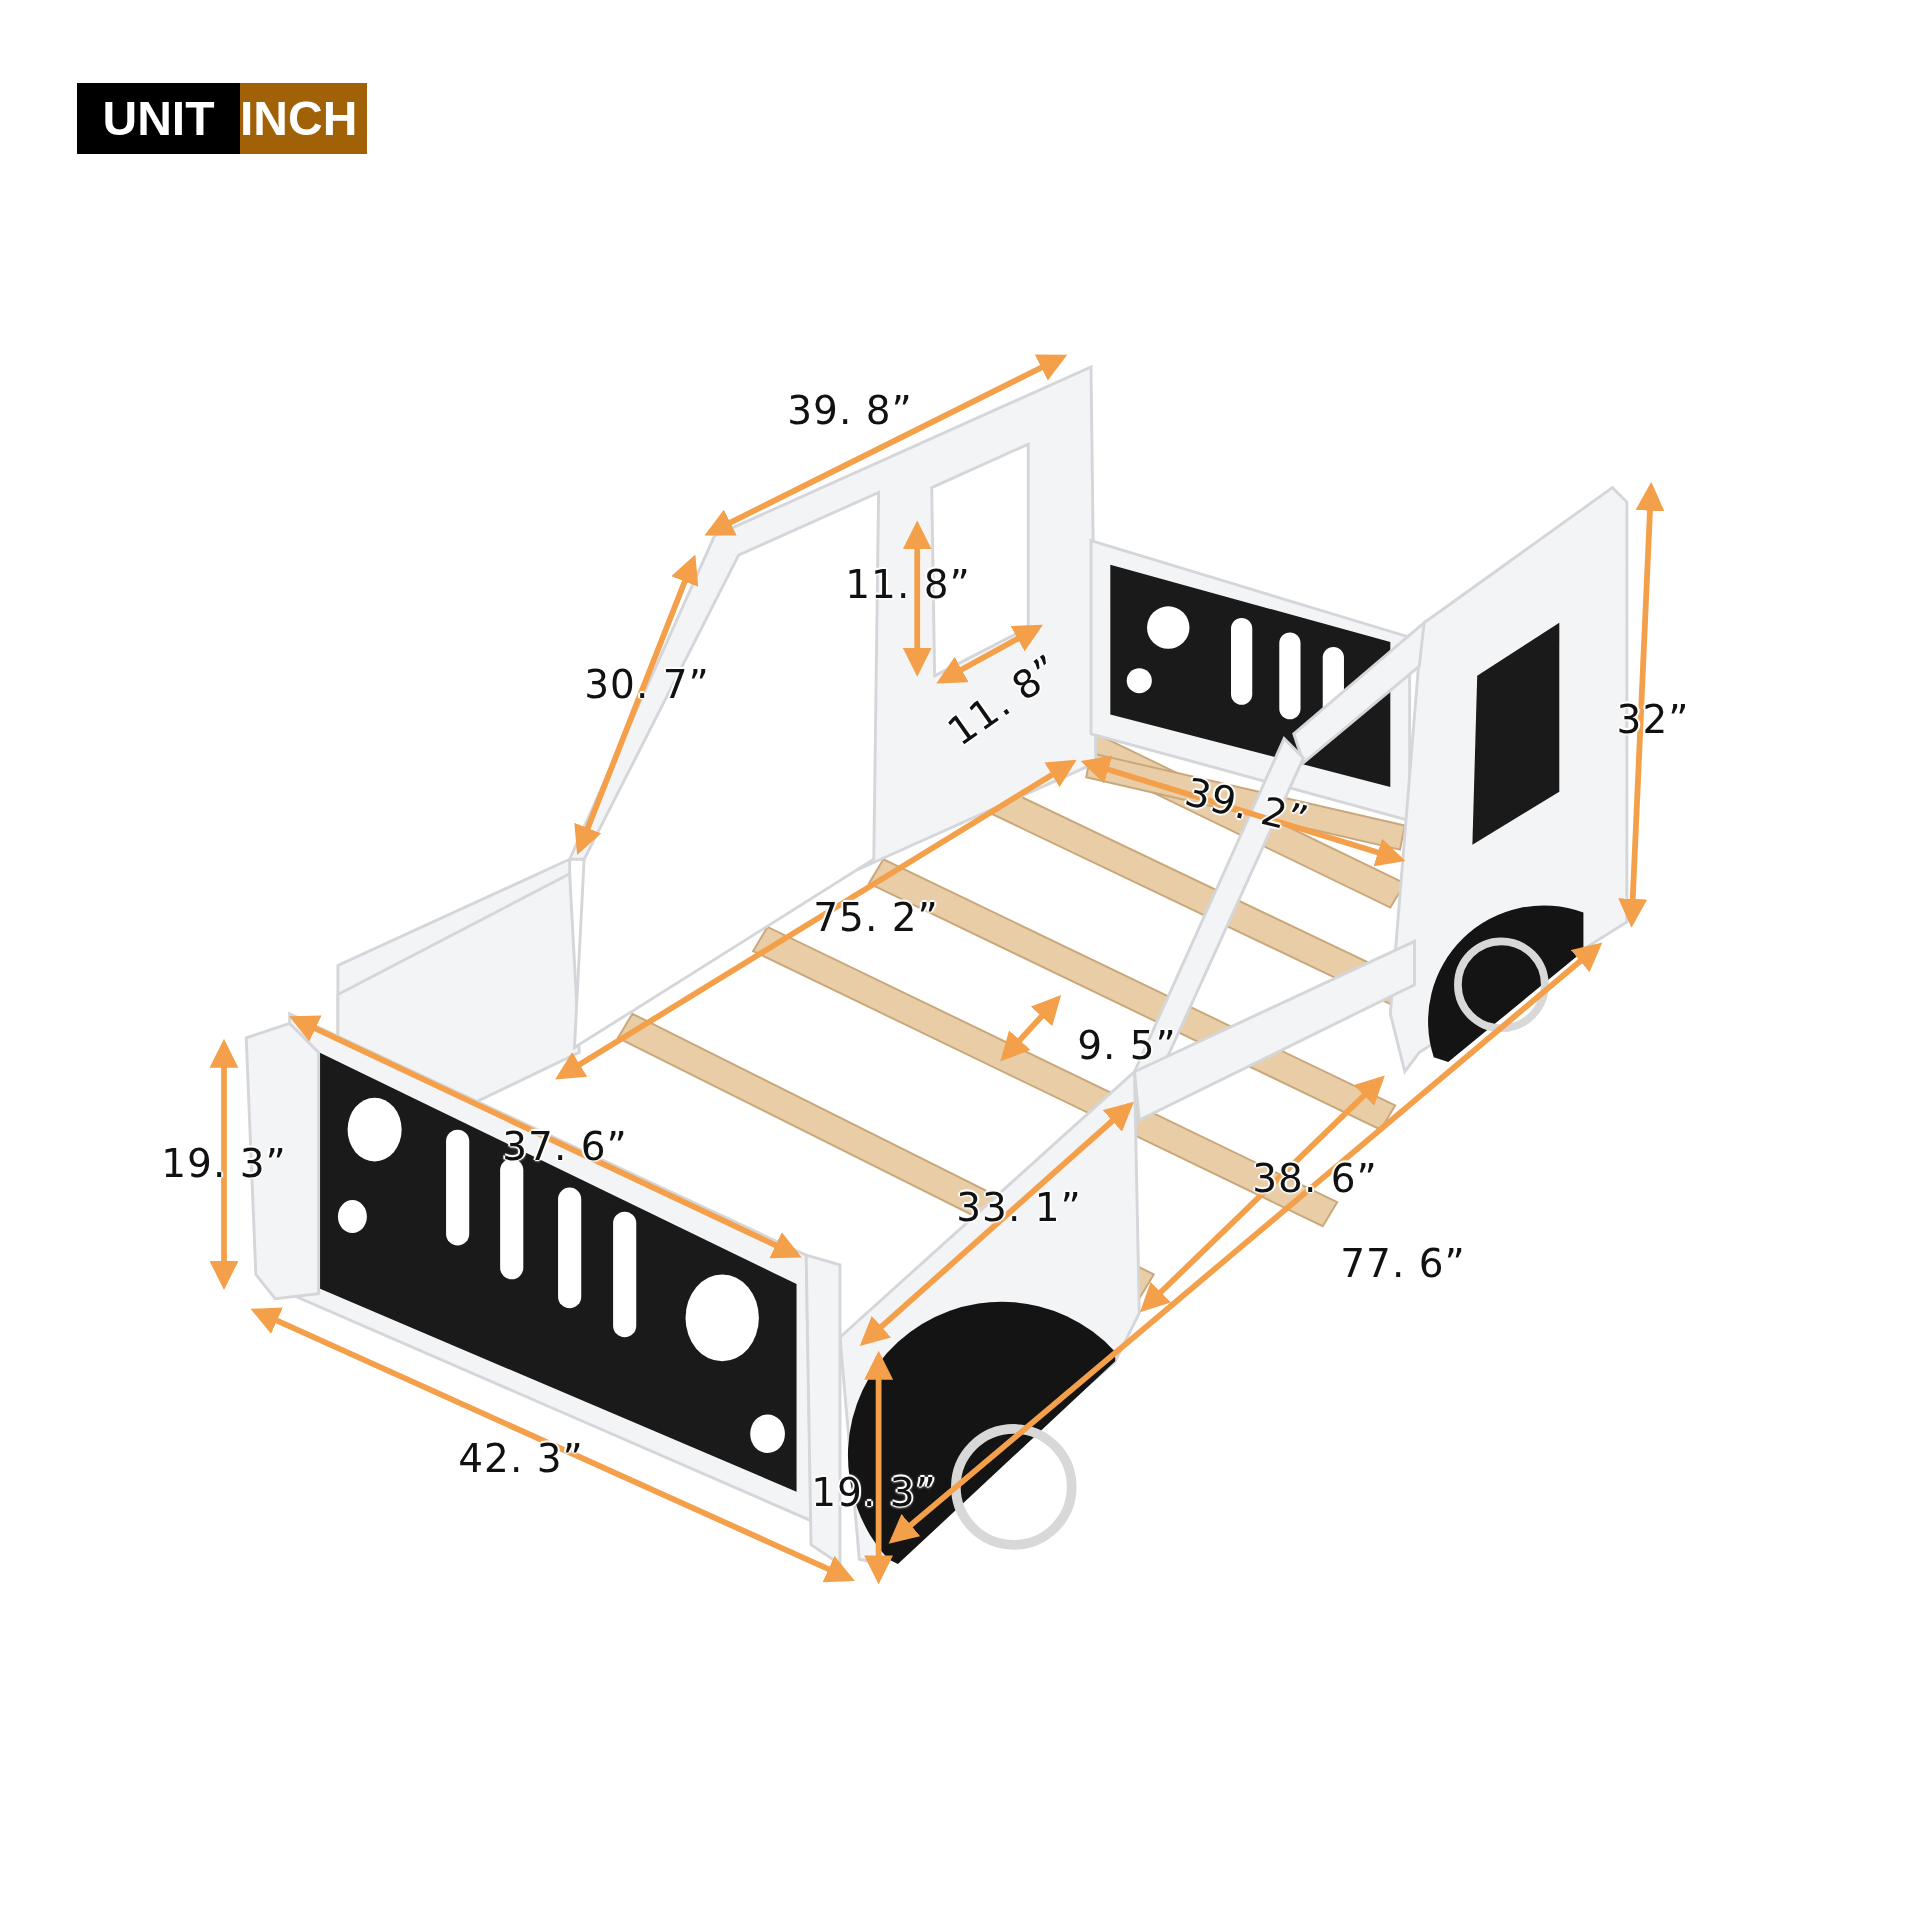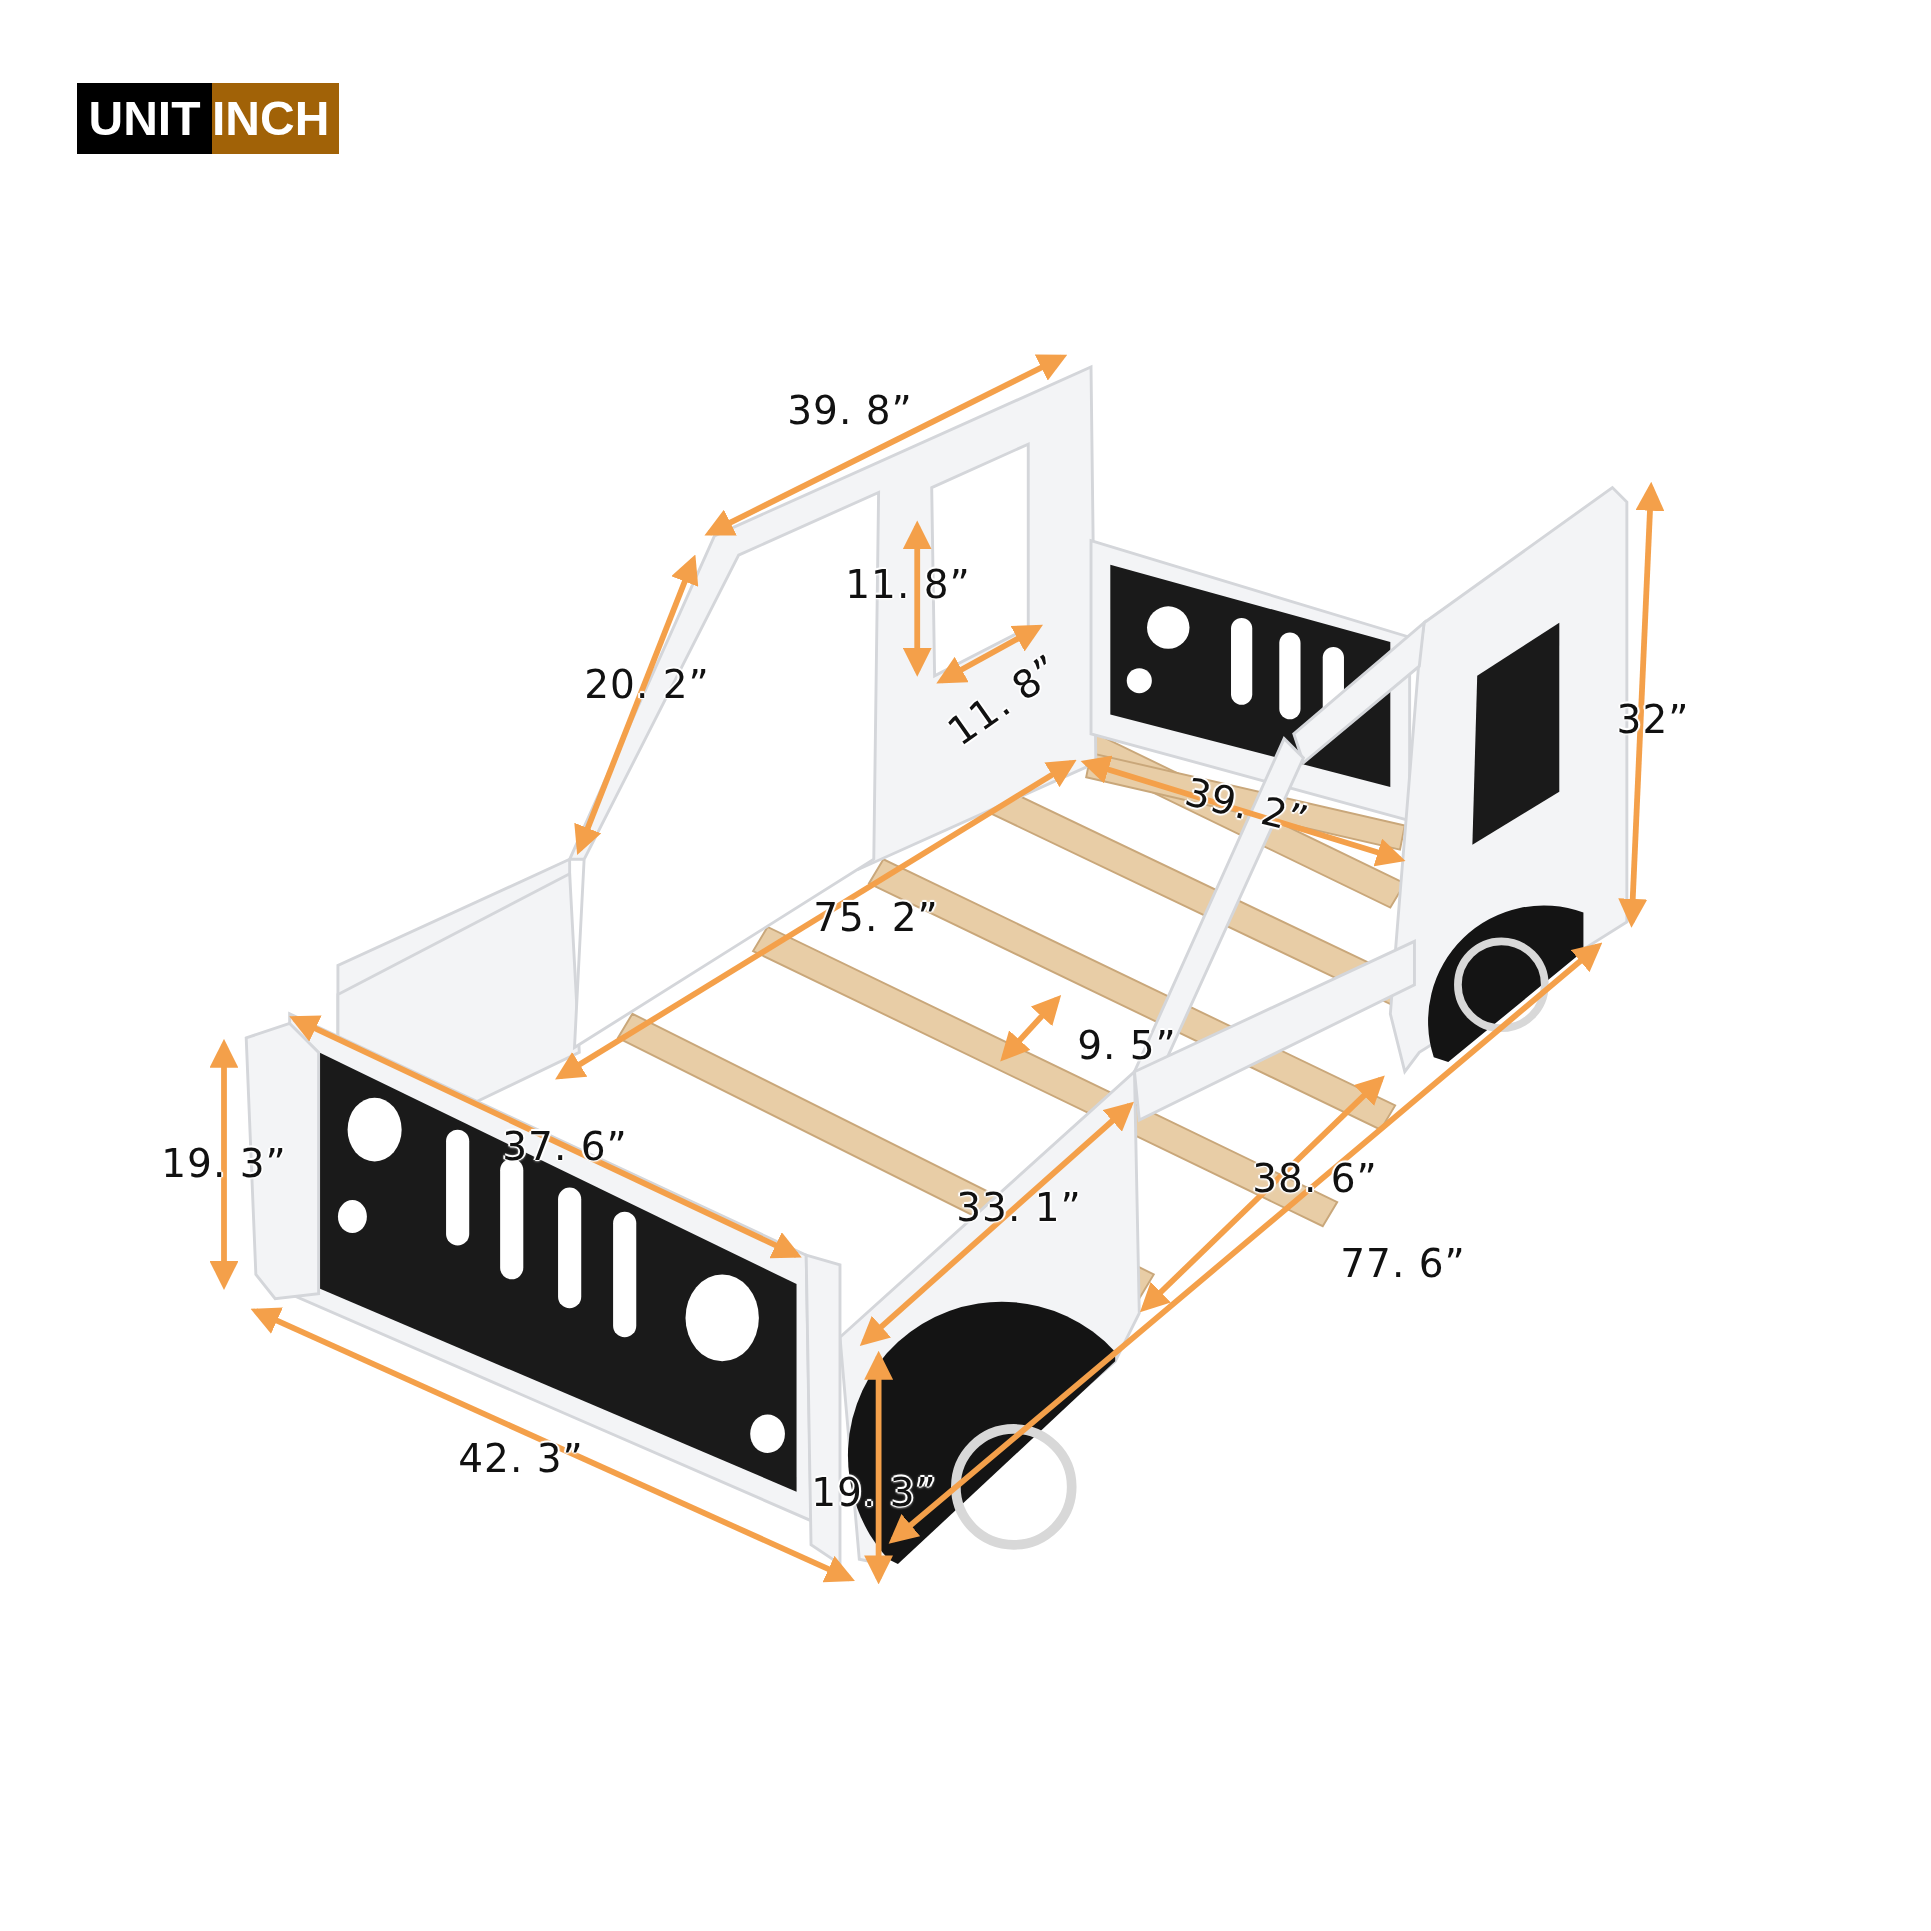--- a/index.html
+++ b/index.html
@@ -1,18 +1,18 @@
 <!DOCTYPE html>
 <html><head>
 <meta charset="utf-8">
 <style>
   html, body { margin:0; padding:0; background:#ffffff; }
   body { width:1931px; height:1931px; position:relative; overflow:hidden; font-family:"DejaVu Sans", sans-serif; }
   .badge { position:absolute; left:77px; top:83px; height:71px; display:flex; font-family:"Liberation Sans", sans-serif; font-weight:bold; font-size:48px; line-height:71px; }
-  .badge .b1 { background:#000; color:#fff; width:135px; text-align:center; }
+  .badge .b1 { background:#000; color:#fff; width:163px; text-align:center; }
   .badge .b2 { background:#a16207; color:#fff; width:127px; text-align:left; }
   svg.scene { position:absolute; left:0; top:0; }
   .label { position:absolute; font-family:"DejaVu Sans", sans-serif; font-size:39px; font-weight:500; color:#111; white-space:nowrap;
            text-shadow: 0 0 2.9px #fff, 0 0 2.9px #fff, 0 0 3.9px #fff, 1.9px 0 #fff, -1.9px 0 #fff, 0 1.9px #fff, 0 -1.9px #fff;
            transform:translate(-50%,-50%); letter-spacing:1px; }
 </style>
 </head>
 <body>
 
 <div class="badge">
@@ -106,21 +106,21 @@
     <line x1="1185" y1="1355" x2="1430" y2="1118"></line>
     <line x1="925" y1="1595" x2="1655" y2="980"></line>
     <line x1="265" y1="1358" x2="880" y2="1635"></line>
     <line x1="910" y1="1405" x2="910" y2="1635"></line>
   </g>
 </svg>
 
 <span class="label" style="left:850px;top:410px;">39. 8”</span>
 <span class="label" style="left:908px;top:584px;">11. 8”</span>
 <span class="label" style="left:1004px;top:700px;transform:translate(-50%,-50%) rotate(-35deg);">11. 8”</span>
-<span class="label" style="left:647px;top:684px;">20. 2”</span>
+<span class="label" style="left:647px;top:684px;">30. 7”</span>
 <span class="label" style="left:1247px;top:806px;transform:translate(-50%,-50%) rotate(14deg);">39. 2”</span>
 <span class="label" style="left:1653px;top:719px;">32”</span>
 <span class="label" style="left:876px;top:917px;">75. 2”</span>
 <span class="label" style="left:1091px;top:1045px;margin-left:36px;">9. 5”</span>
 <span class="label" style="left:224px;top:1163px;">19. 3”</span>
 <span class="label" style="left:565px;top:1146px;">37. 6”</span>
 <span class="label" style="left:1019px;top:1207px;">33. 1”</span>
 <span class="label" style="left:1315px;top:1178px;">38. 6”</span>
 <span class="label" style="left:1379px;top:1263px;margin-left:24px;">77. 6”</span>
 <span class="label" style="left:521px;top:1458px;">42. 3”</span>

